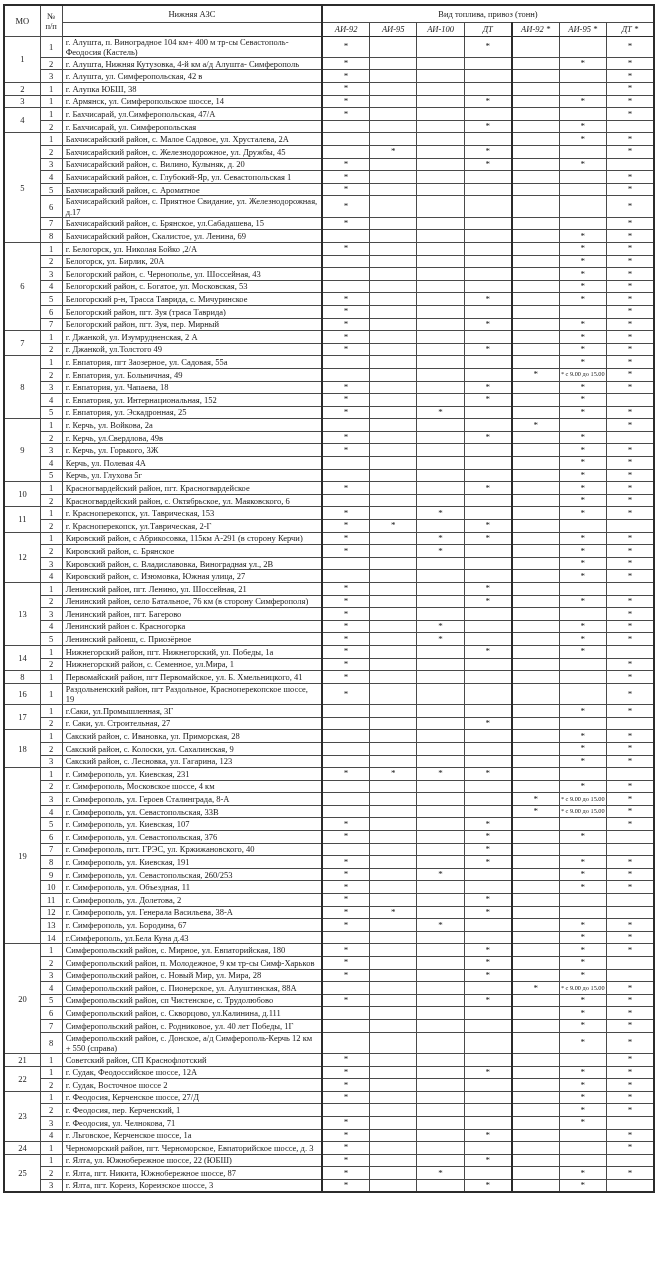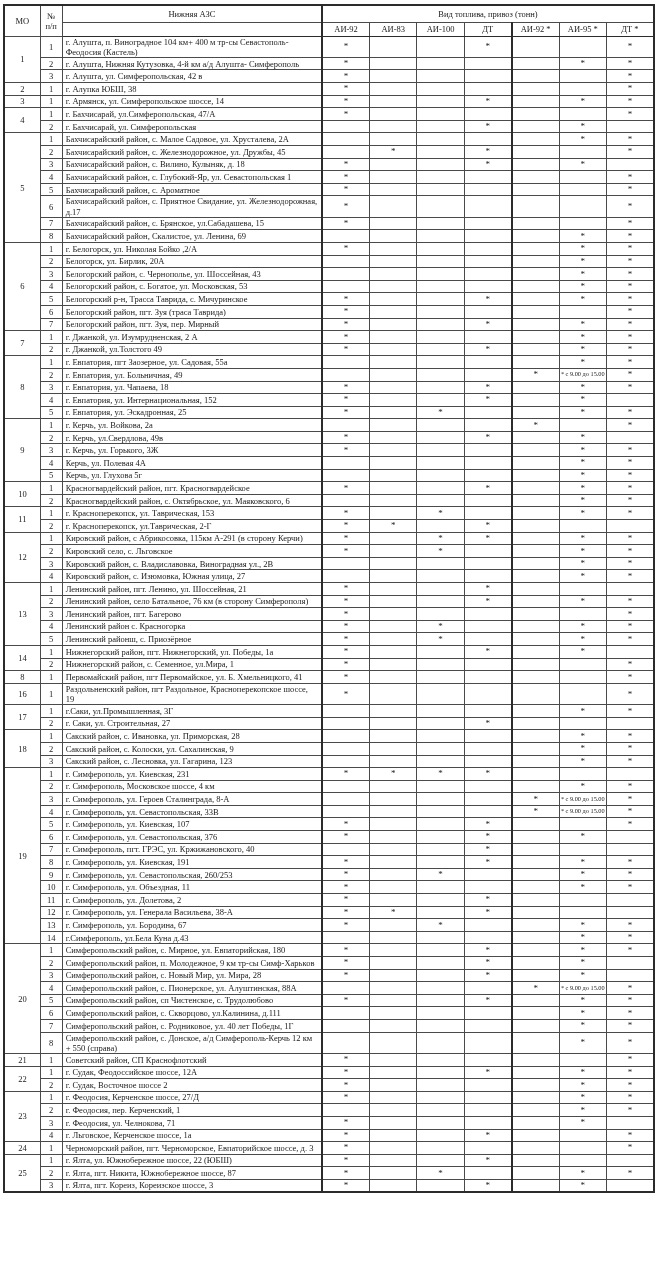--- a/index.html
+++ b/index.html
@@ -5,21 +5,21 @@
   html,body{margin:0;padding:0;background:#ffffff;}
   body{width:658px;font-family:"Liberation Serif", "DejaVu Serif", serif;color:#1b1b1b;}
   table{border-collapse:collapse;table-layout:fixed;width:650px;margin:4px auto 0 auto;border:2px solid #2b2b2b;}
   col.c-mo{width:36px;}
   col.c-num{width:22px;}
   col.c-addr{width:260px;}
   col.c-fuel{width:47.4px;}
   th,td{border:1px solid #4a4a4a;font-weight:normal;font-size:8.5px;line-height:1.2;padding:0 2px;vertical-align:middle;overflow:hidden;}
   th{text-align:center;}
   tr.hdr1{height:17px;}
-  tr.hdr2{height:14px;}
+  tr.hdr2{height:14px;font-style:italic;}
   tr.body-row{height:12.6px;}
   td.mo-cell,td.num-cell{text-align:center;}
   td.addr-cell{text-align:left;padding:0 3px;}
   td.fuel-cell{text-align:center;font-size:9px;}
   td.fuel-cell.time{font-size:6.3px;line-height:1.05;padding:0 1px;}
   .sep-l{border-left:2px solid #2b2b2b;}
   tr.group-start td{border-top:1.5px solid #2b2b2b;}
   thead tr.hdr2 th, thead tr.hdr2 td{border-bottom:1.5px solid #2b2b2b;}
 </style>
 </head>
@@ -41,21 +41,21 @@
   <thead>
     <tr class="hdr1">
       <th rowspan="2">МО</th>
       <th rowspan="2">№ п/п</th>
       <th>Нижняя АЗС</th>
       <th colspan="7" class="sep-l">Вид топлива, привоз (тонн)</th>
     </tr>
     <tr class="hdr2">
       <td></td>
       <th class="sep-l">АИ-92</th>
-      <th>АИ-83</th>
+      <th>АИ-95</th>
       <th>АИ-100</th>
       <th>ДТ</th>
       <th class="sep-l">АИ-92 *</th>
       <th>АИ-95 *</th>
       <th>ДТ *</th>
     </tr>
   </thead>
   <tbody>
       <tr class="body-row group-start">
         <td class="mo-cell" rowspan="3">1</td>
@@ -156,21 +156,21 @@
         <td class="fuel-cell sep-l"></td>
         <td class="fuel-cell">*</td>
         <td class="fuel-cell"></td>
         <td class="fuel-cell">*</td>
         <td class="fuel-cell sep-l"></td>
         <td class="fuel-cell"></td>
         <td class="fuel-cell">*</td>
       </tr>
       <tr class="body-row">
         <td class="num-cell">3</td>
-        <td class="addr-cell">Бахчисарайский район, с. Вилино, Кулыняк, д. 18</td>
+        <td class="addr-cell">Бахчисарайский район, с. Вилино, Кулыняк, д. 20</td>
         <td class="fuel-cell sep-l">*</td>
         <td class="fuel-cell"></td>
         <td class="fuel-cell"></td>
         <td class="fuel-cell">*</td>
         <td class="fuel-cell sep-l"></td>
         <td class="fuel-cell">*</td>
         <td class="fuel-cell"></td>
       </tr>
       <tr class="body-row">
         <td class="num-cell">4</td>
@@ -493,21 +493,21 @@
         <td class="fuel-cell sep-l">*</td>
         <td class="fuel-cell"></td>
         <td class="fuel-cell">*</td>
         <td class="fuel-cell">*</td>
         <td class="fuel-cell sep-l"></td>
         <td class="fuel-cell">*</td>
         <td class="fuel-cell">*</td>
       </tr>
       <tr class="body-row">
         <td class="num-cell">2</td>
-        <td class="addr-cell">Кировский село, с. Льговское</td>
+        <td class="addr-cell">Кировский район, с. Брянское</td>
         <td class="fuel-cell sep-l">*</td>
         <td class="fuel-cell"></td>
         <td class="fuel-cell">*</td>
         <td class="fuel-cell"></td>
         <td class="fuel-cell sep-l"></td>
         <td class="fuel-cell">*</td>
         <td class="fuel-cell">*</td>
       </tr>
       <tr class="body-row">
         <td class="num-cell">3</td>

